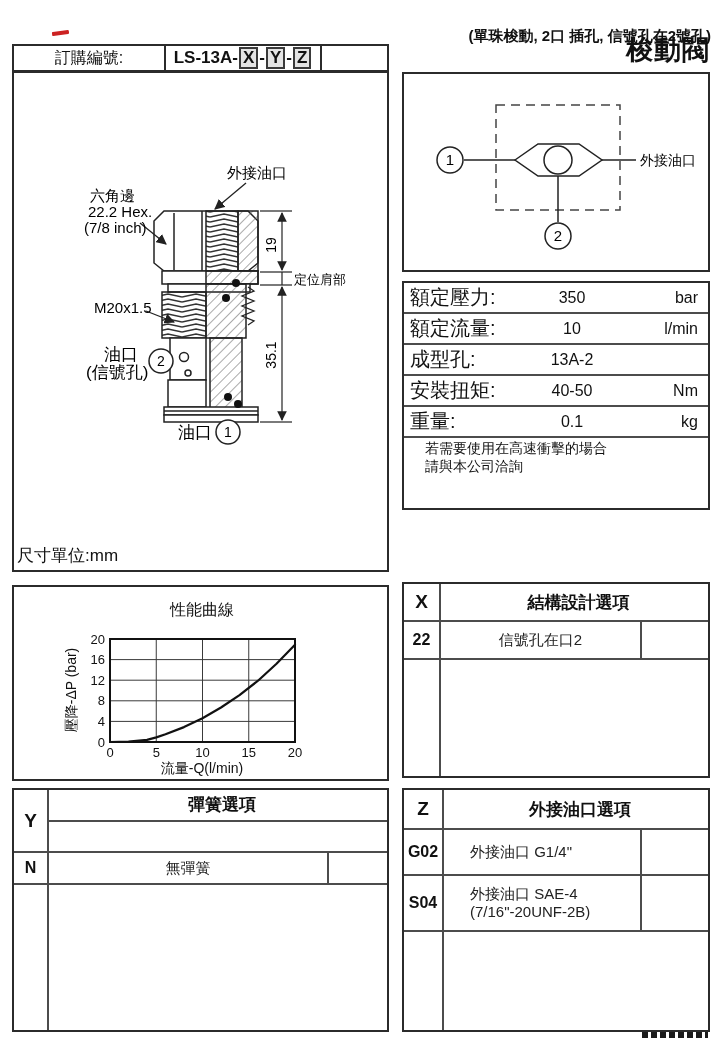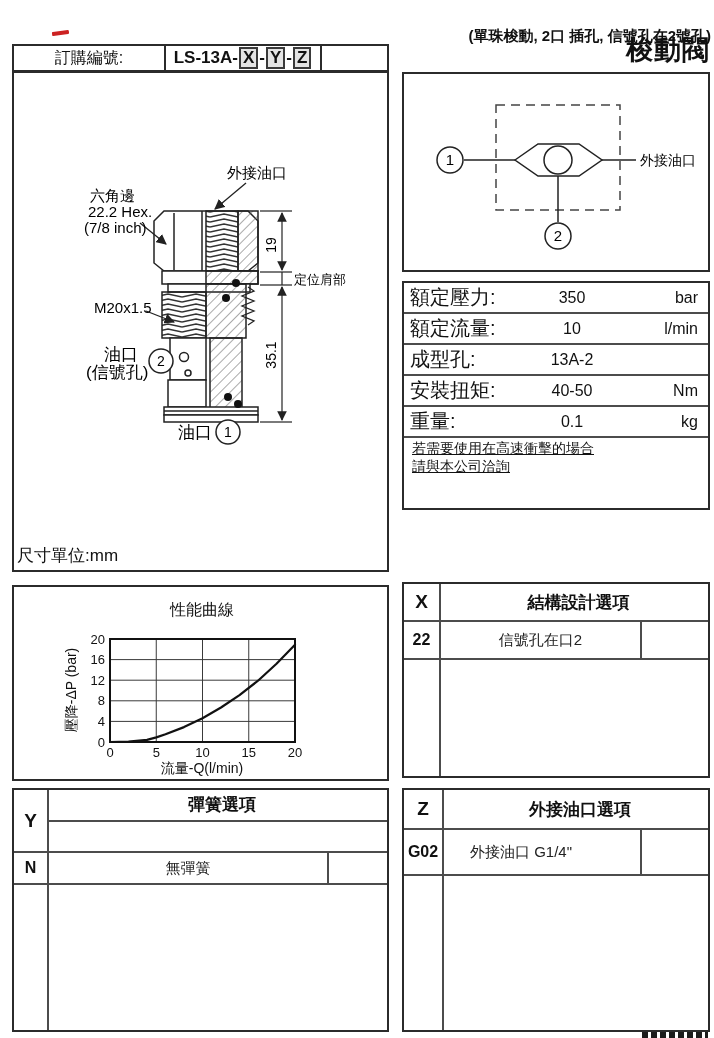--- a/index.html
+++ b/index.html
@@ -27,21 +27,21 @@
   
   #schematic-box{left:402px;top:72px;width:308px;height:200px;}
 
   
   #tech-box{left:402px;top:281px;width:308px;height:229px;display:flex;flex-direction:column;}
   #tech-title{height:27px;line-height:27px;text-align:center;font-size:17px;font-weight:700;border-bottom:2px solid #4c4c4c;}
   .tech-row{height:31px;display:flex;align-items:center;border-bottom:2px solid #4c4c4c;box-sizing:border-box;}
   .tech-label{width:100px;padding-left:6px;font-size:20px;}
   .tech-value{flex:1;text-align:center;font-size:16px;}
   .tech-unit{width:64px;text-align:right;padding-right:10px;font-size:16px;}
-  #tech-note{flex:1;font-size:14px;line-height:1.25;padding:2px 8px;text-decoration:underline;}
+  #tech-note{flex:1;font-size:14px;line-height:1.25;padding:2px 21px;}
 
   
   #chart-box{left:12px;top:585px;width:377px;height:196px;}
   #chart-grid line{stroke:#3a3a3a;stroke-width:1;}
   #chart-ticks text{font-size:13px;fill:#111;}
   .axis-label{font-size:14px;fill:#111;}
   .chart-title{font-size:16px;fill:#111;}
 
   
   .opt-table{display:flex;flex-direction:column;}
@@ -301,20 +301,28 @@
   <div id="z-table" class="panel opt-table">
     <div class="opt-header" style="height:38px;">
       <div class="opt-code-col" style="width:40px;font-size:19px;">Z</div>
       <div class="opt-title">外接油口選項</div>
     </div>
     <div class="opt-row" style="height:46px;">
       <div class="opt-code-col" style="width:40px;font-size:16px;">G02</div>
       <div class="opt-desc" style="flex:1;padding-left:26px;">外接油口 G1/4"</div>
       <div class="opt-right-cell" style="width:68px;"></div>
     </div>
+    <div class="opt-row" style="height:56px;">
+      <div class="opt-code-col" style="width:40px;font-size:16px;">S04</div>
+      <div class="opt-desc" style="flex:1;padding-left:26px;flex-direction:column;align-items:flex-start;justify-content:center;line-height:1.2;">
+        <div>外接油口 SAE-4</div>
+        <div>(7/16"-20UNF-2B)</div>
+      </div>
+      <div class="opt-right-cell" style="width:68px;"></div>
+    </div>
     <div class="opt-empty">
       <div class="opt-code-col" style="width:40px;"></div>
       <div style="flex:1;"></div>
     </div>
   </div>
 
   <div class="smudge"></div>
 </div>
 
 </body></html>

